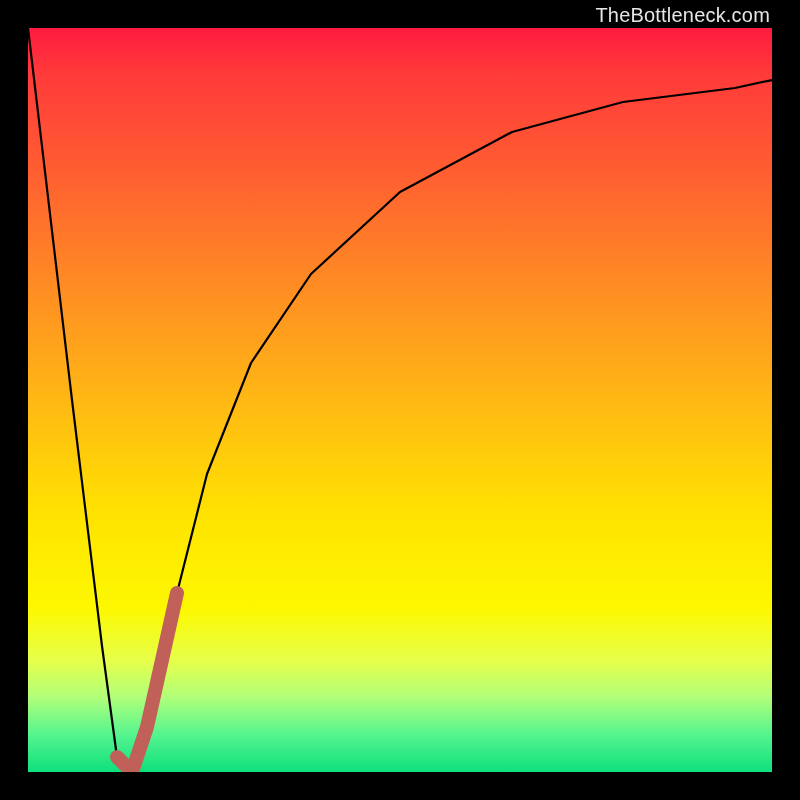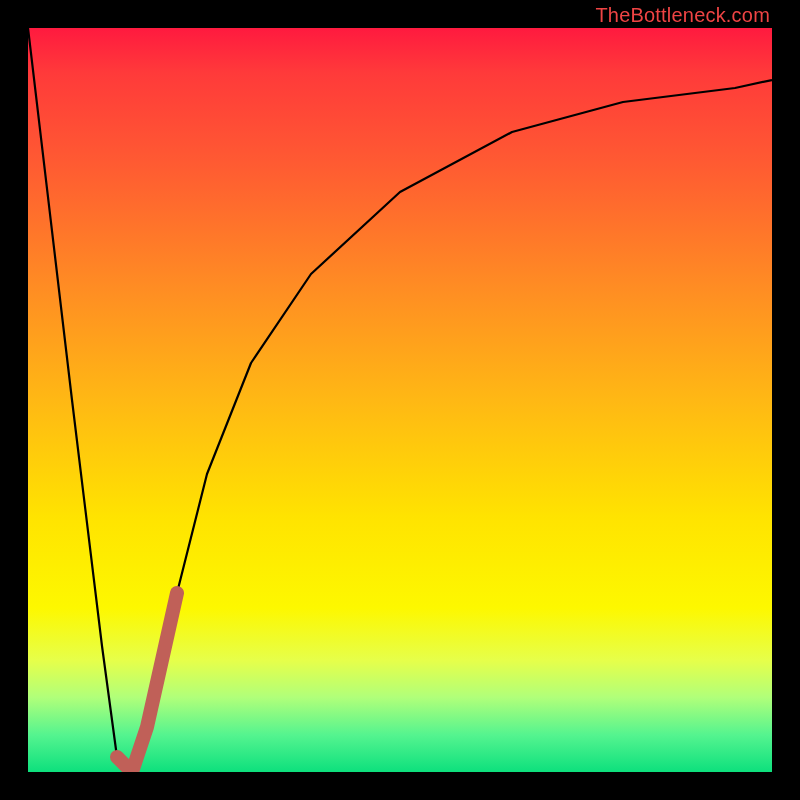--- a/index.html
+++ b/index.html
@@ -51,21 +51,21 @@
     position: absolute;
     left: 0;
     top: 0;
     width: 100%;
     height: 100%;
   }
   .attribution {
     position: absolute;
     top: 4px;
     right: 30px;
-    color: #ef4444;
+    color: #e5e5e5;
     font-size: 20px;
     font-weight: 500;
     letter-spacing: 0.2px;
     pointer-events: none;
   }
 </style>
 </head>
 <body>
 
 <div class="frame">

